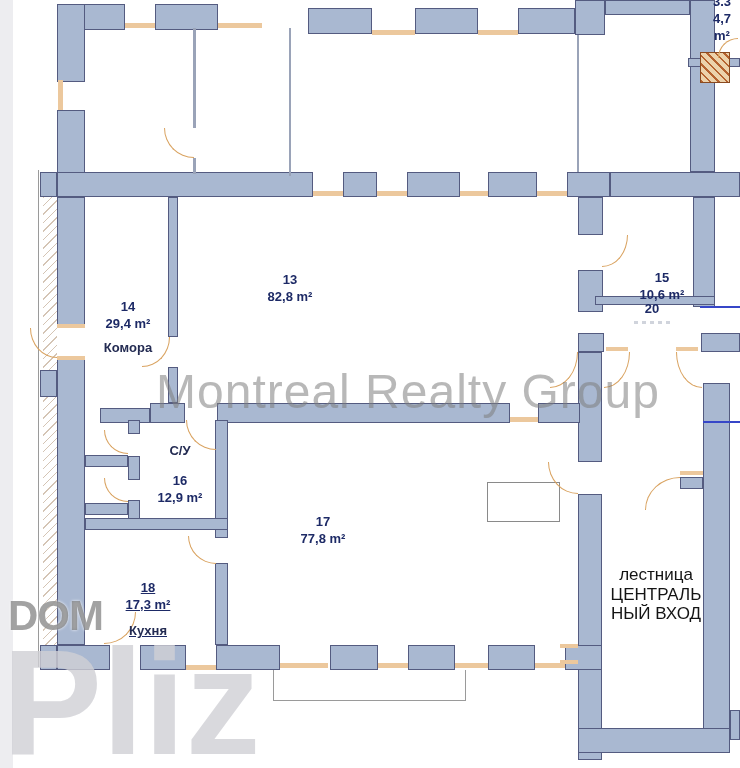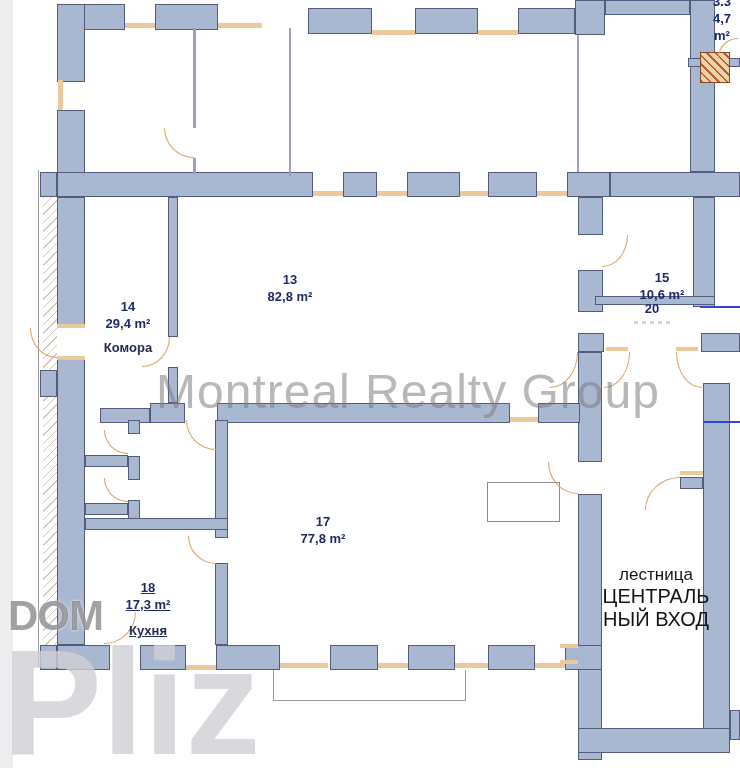--- a/index.html
+++ b/index.html
@@ -20,21 +20,21 @@
   .hatch-strip{position:absolute;z-index:2;
      background:repeating-linear-gradient(135deg,rgba(160,125,90,.45) 0 1px,transparent 1px 6px);}
   .hatch-col{position:absolute;z-index:9;border:1px solid #8a4a20;box-sizing:border-box;
      background:repeating-linear-gradient(45deg,#b5622f 0 1.5px,#ecd2ab 1.5px 6px);}
   
   .room-label{position:absolute;transform:translateX(-50%);text-align:center;z-index:30;color:#1d2a66;}
   .num,.area{font-weight:bold;font-size:13px;line-height:1.3;}
   .rname{font-size:13px;font-weight:600;color:#232b52;line-height:1.3;white-space:pre-line;}
   .stair-block{position:absolute;transform:translateX(-50%);text-align:center;z-index:30;color:#141414;}
   .stair-line{font-size:17px;line-height:1.25;}
-  .entrance{font-size:20px;line-height:1.13;white-space:pre-line;}
+  .entrance{font-size:17px;line-height:1.13;white-space:pre-line;}
   
   .blue{position:absolute;background:#3646c8;z-index:20;}
   .gray-line{position:absolute;background:#9a9a9a;z-index:4;}
   
   .wm{position:absolute;z-index:40;pointer-events:none;white-space:nowrap;}
   .wm-montreal{left:156px;top:364px;font-size:48px;font-weight:400;letter-spacing:1px;color:rgba(125,125,125,.55);}
   .wm-dom{left:8px;top:592px;font-size:42px;font-weight:bold;letter-spacing:-1px;color:rgba(112,112,112,.65);text-shadow:0 0 3px rgba(255,255,255,.9);}
   .wm-pliz{left:2px;top:616px;font-size:150px;font-weight:bold;color:rgba(208,208,213,.8);}
   .wm-info{left:210px;top:636px;font-size:68px;font-weight:bold;color:rgba(186,202,224,.85);text-shadow:0 0 2px #ffffff;}
   .edge-strip{position:absolute;left:0;top:0;width:13px;height:768px;background:#ededf0;z-index:1;}
@@ -183,20 +183,25 @@
 
   <div class="room-label" style="left:662px;top:242px;margin-top:28px;">
     <div class="num">15</div>
     <div class="area">10,6 m²</div>
   </div>
 
   <div class="room-label" style="left:652px;top:301px;">
     <div class="num">20</div>
   </div>
 
+  <div class="room-label" style="left:180px;top:443px;">
+    <div class="rname" style="margin-bottom:13px;">С/У</div>
+    <div class="num">16</div>
+    <div class="area">12,9 m²</div>
+  </div>
 
   <div class="room-label" style="left:323px;top:514px;">
     <div class="num">17</div>
     <div class="area">77,8 m²</div>
   </div>
 
   <div class="room-label" style="left:148px;top:580px;text-decoration:underline;">
     <div class="num">18</div>
     <div class="area">17,3 m²</div>
     <div class="rname" style="margin-top:9px;">Кухня</div>

